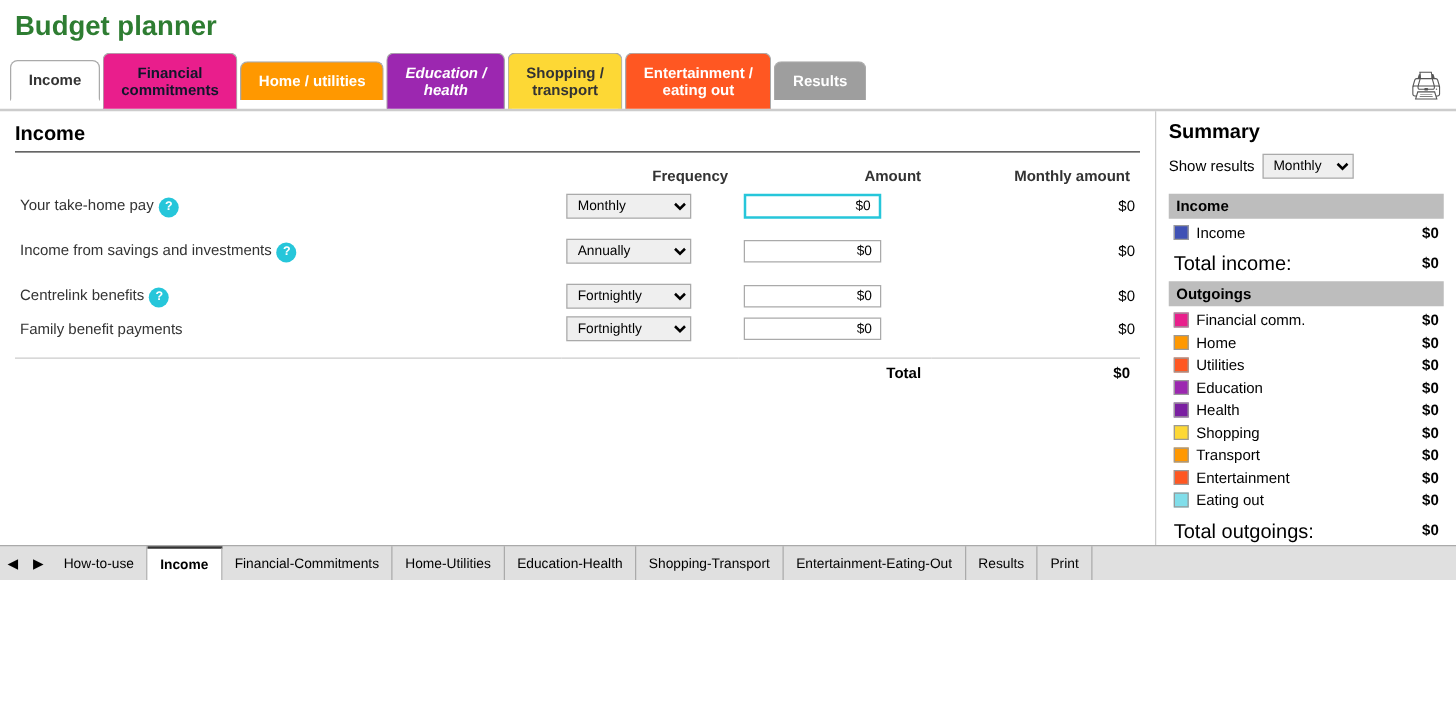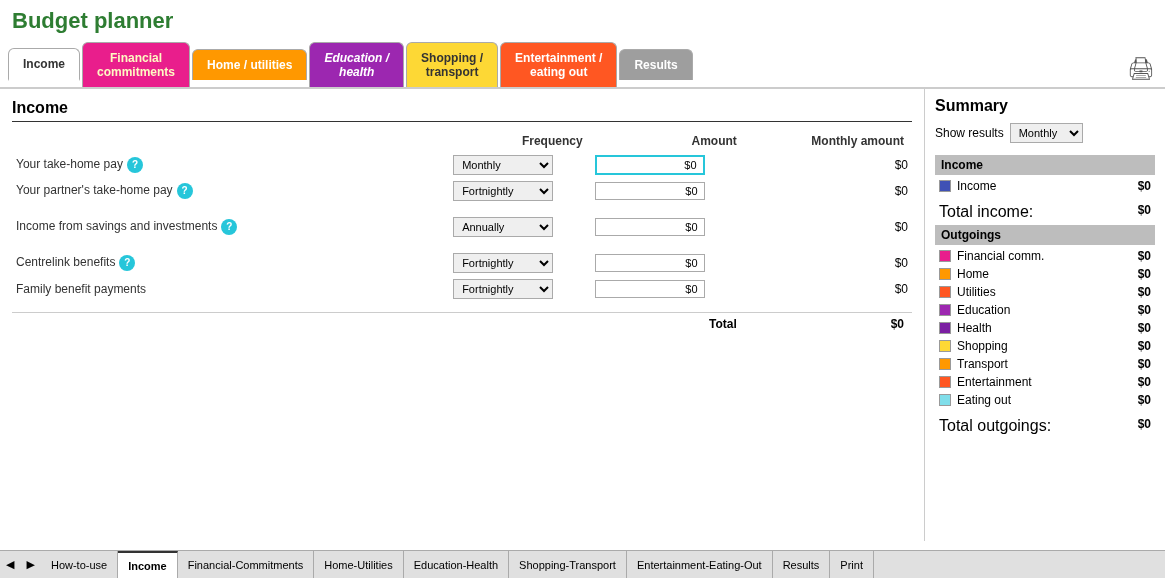--- a/index.html
+++ b/index.html
@@ -15,21 +15,21 @@
       border-radius: 6px 6px 0 0;
       font-size: 12px;
       font-weight: bold;
       cursor: pointer;
       border: 1px solid #aaa;
       border-bottom: none;
       text-align: center;
       min-width: 60px;
     }
     .nav-tab.active-income { background: #fff; color: #333; border-bottom: 2px solid #fff; }
-    .nav-tab.tab-financial { background: #e91e8c; color: #fef9c3; }
+    .nav-tab.tab-financial { background: #e91e8c; color: #0f172a; }
     .nav-tab.tab-home { background: #ff9800; color: #fff; }
     .nav-tab.tab-education { background: #9c27b0; color: #fff; }
     .nav-tab.tab-shopping { background: #fdd835; color: #333; }
     .nav-tab.tab-entertainment { background: #ff5722; color: #fff; }
     .nav-tab.tab-results { background: #9e9e9e; color: #fff; }
 
     
     .main-layout { display: flex; height: calc(578px - 100px); }
 
     
@@ -110,21 +110,21 @@
     .bottom-tab.active { background: #fff; font-weight: bold; border-top: 2px solid #333; }
     .bottom-nav { padding: 4px 6px; cursor: pointer; font-size: 11px; }
 
     .freq-col { width: 110px; }
     .amount-col { width: 120px; text-align: right; }
     .monthly-col { width: 130px; text-align: right; }
   </style>
 </head>
 <body>
 
-<div style="position:relative; width:1165px; height:578px; overflow:hidden;">
+<div style="position:relative; width:1165px; height:464px; overflow:hidden;">
 
   <div class="app-title">Budget planner</div>
 
   <div class="nav-tabs">
     <div class="nav-tab active-income">Income</div>
     <div class="nav-tab tab-financial" style="white-space:pre-line;">Financial
 commitments</div>
     <div class="nav-tab tab-home">Home / utilities</div>
     <div class="nav-tab tab-education" style="white-space:pre-line;font-style:italic;">Education /
 health</div>
@@ -157,32 +157,20 @@
 
         <tr>
     <td class="row-label">Your take-home pay<span class="help-icon">?</span></td>
     <td>
       <select class="freq-select">
         <option selected="">Monthly</option><option>Fortnightly</option><option>Annually</option><option>Weekly</option>
       </select>
     </td>
     <td>
       <input type="text" class="amount-input highlighted-input" value="$0" style="">
-    </td>
-    <td class="monthly-amount">$0</td>
-  </tr>
-            <tr>
-    <td class="row-label">Your partner's take-home pay<span class="help-icon">?</span></td>
-    <td>
-      <select class="freq-select">
-        <option>Monthly</option><option selected="">Fortnightly</option><option>Annually</option><option>Weekly</option>
-      </select>
-    </td>
-    <td>
-      <input type="text" class="amount-input" value="$0" style="">
     </td>
     <td class="monthly-amount">$0</td>
   </tr>
             <tr class="spacer-row">
               <td colspan="4"></td>
             </tr>
             <tr>
     <td class="row-label">Income from savings and investments<span class="help-icon">?</span></td>
     <td>
       <select class="freq-select">

